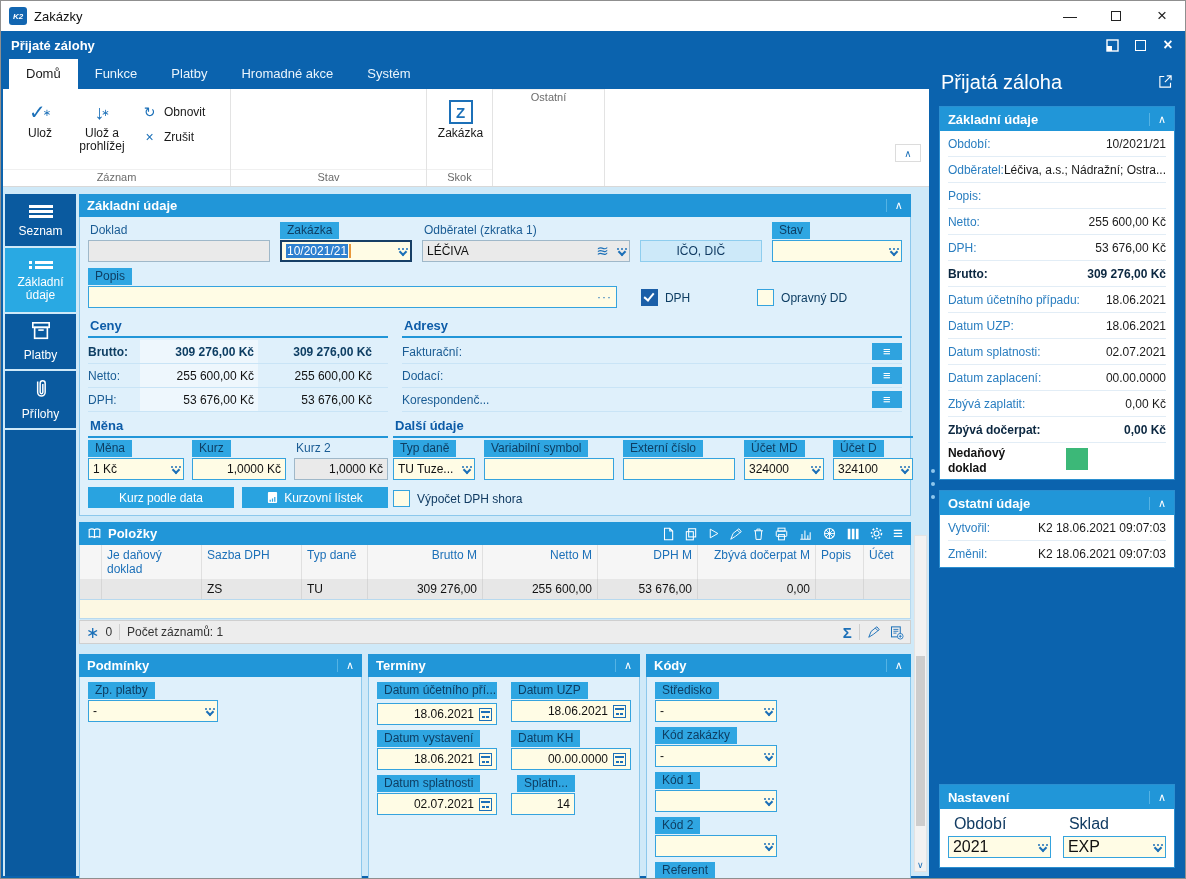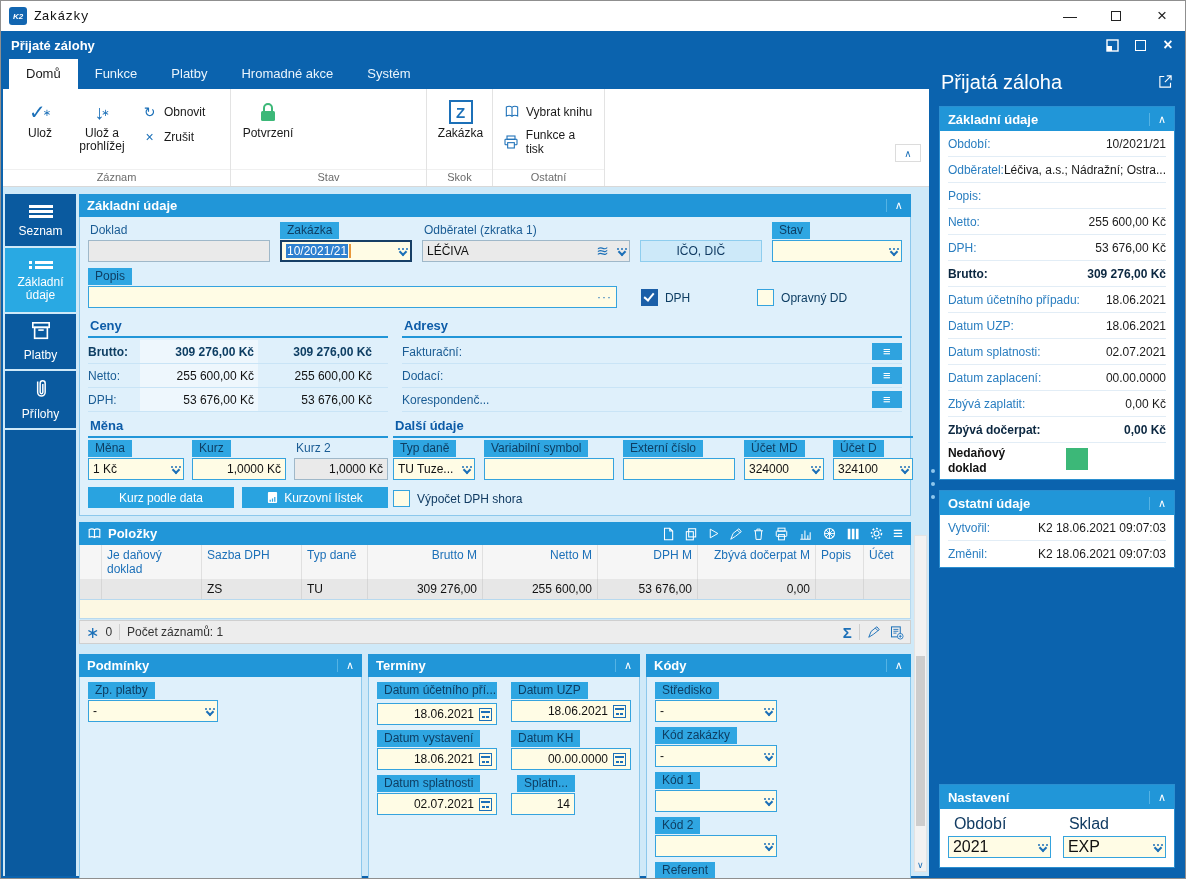--- a/index.html
+++ b/index.html
@@ -2,21 +2,21 @@
 <html><head>
 <meta charset="utf-8">
 <style>
   html,body{margin:0;padding:0;background:#555;}
   *{box-sizing:border-box;font-family:"Liberation Sans",sans-serif;}
   #win{position:relative;width:1186px;height:879px;background:#fff;border:1px solid #8f8f8f;overflow:hidden;}
 
   
   .titlebar{height:30px;display:flex;align-items:center;padding-left:8px;background:#fff;}
   .k2logo{width:18px;height:18px;background:#1266b1;border-radius:3px;color:#fff;font-size:8px;font-weight:bold;font-style:italic;display:flex;align-items:center;justify-content:center;}
-  .wtitle{margin-left:7px;font-size:13px;color:#111;font-family:Liberation Mono, monospace;}
+  .wtitle{margin-left:7px;font-size:13px;color:#111;}
   .wctrls{margin-left:auto;display:flex;height:100%;}
   .wbtn{width:46px;display:flex;align-items:center;justify-content:center;color:#222;font-size:14px;}
   .maxbox{width:10px;height:10px;border:1px solid #222;}
 
   
   .shell{position:absolute;top:30px;left:0;right:0;bottom:0;background:#0b63ae;padding:0 2px 2px 2px;}
   .apptitle{height:28px;display:flex;align-items:center;color:#fff;font-weight:bold;font-size:13px;padding:0 8px;}
   .atctrls{margin-left:auto;display:flex;gap:14px;align-items:center;}
   .atctrls .icn{width:14px;height:14px;color:#fff;display:flex;align-items:center;justify-content:center;font-size:14px;}
   .atbox{width:11px;height:11px;border:1px solid #fff;}
@@ -232,68 +232,37 @@
                   <span class="sicon">×</span>
                   <span>Zrušit</span>
                 </div>
               </div>
             </div>
             <div class="rcap">Záznam</div>
           </div>
 
           <div class="rgroup" style="width:196px;">
             <div class="rbtns">
-              <div class="bigbtn">
-                <span class="bicon">
-                  <svg width="24" height="24" viewBox="0 0 24 24">
-                      <path d="M8 11 V8 a4 4 0 0 1 8 0 v3" fill="none" stroke="#3cb878" stroke-width="2"></path>
-                      <rect x="5" y="11" width="14" height="10" rx="1.5" fill="#3cb878"></rect>
-                    </svg>
-                </span>
-                <span>Potvrzení</span>
-              </div>
             </div>
             <div class="rcap">Stav</div>
           </div>
 
           <div class="rgroup" style="width:66px;">
             <div class="rbtns" style="justify-content:center;">
               <div class="bigbtn">
                 <span class="bicon">
                     <span class="zbox">Z</span>
                   </span>
                 <span>Zakázka</span>
               </div>
             </div>
             <div class="rcap">Skok</div>
           </div>
 
           <div class="rgroup" style="width:112px;">
-            <div class="rbtns">
-              <div class="smallcol" style="padding-left:4px;">
-                <div class="smallbtn">
-                  <span class="sicon">
-                    <svg width="16" height="16" viewBox="0 0 24 24">
-                        <path d="M12 5 C10 3.3 6 3.3 3.5 4.5 V18 c2.5-1.2 6.5-1.2 8.5.5 2-1.7 6-1.7 8.5-.5 V4.5 C18 3.3 14 3.3 12 5 Z M12 5 V18.5" fill="none" stroke="#1c70b8" stroke-width="1.6"></path>
-                      </svg>
-                  </span>
-                  <span>Vybrat knihu</span>
-                </div>
-                <div class="smallbtn">
-                  <span class="sicon">
-                    <svg width="16" height="16" viewBox="0 0 24 24">
-                        <rect x="6" y="3" width="12" height="5" fill="none" stroke="#1c70b8" stroke-width="1.6"></rect>
-                        <rect x="3" y="8" width="18" height="8" rx="1" fill="none" stroke="#1c70b8" stroke-width="1.6"></rect>
-                        <rect x="7" y="13" width="10" height="8" fill="#fff" stroke="#1c70b8" stroke-width="1.6"></rect>
-                      </svg>
-                  </span>
-                  <span>Funkce a tisk</span>
-                </div>
-              </div>
-            </div>
             <div class="rcap">Ostatní</div>
           </div>
 
           <div style="flex:1;border:none;"></div>
           <div class="ribcollapse">∧</div>
         </div>
 
         <div class="workspace">
           <div class="sidebar">
             <div class="stile" style="height:52px;">

